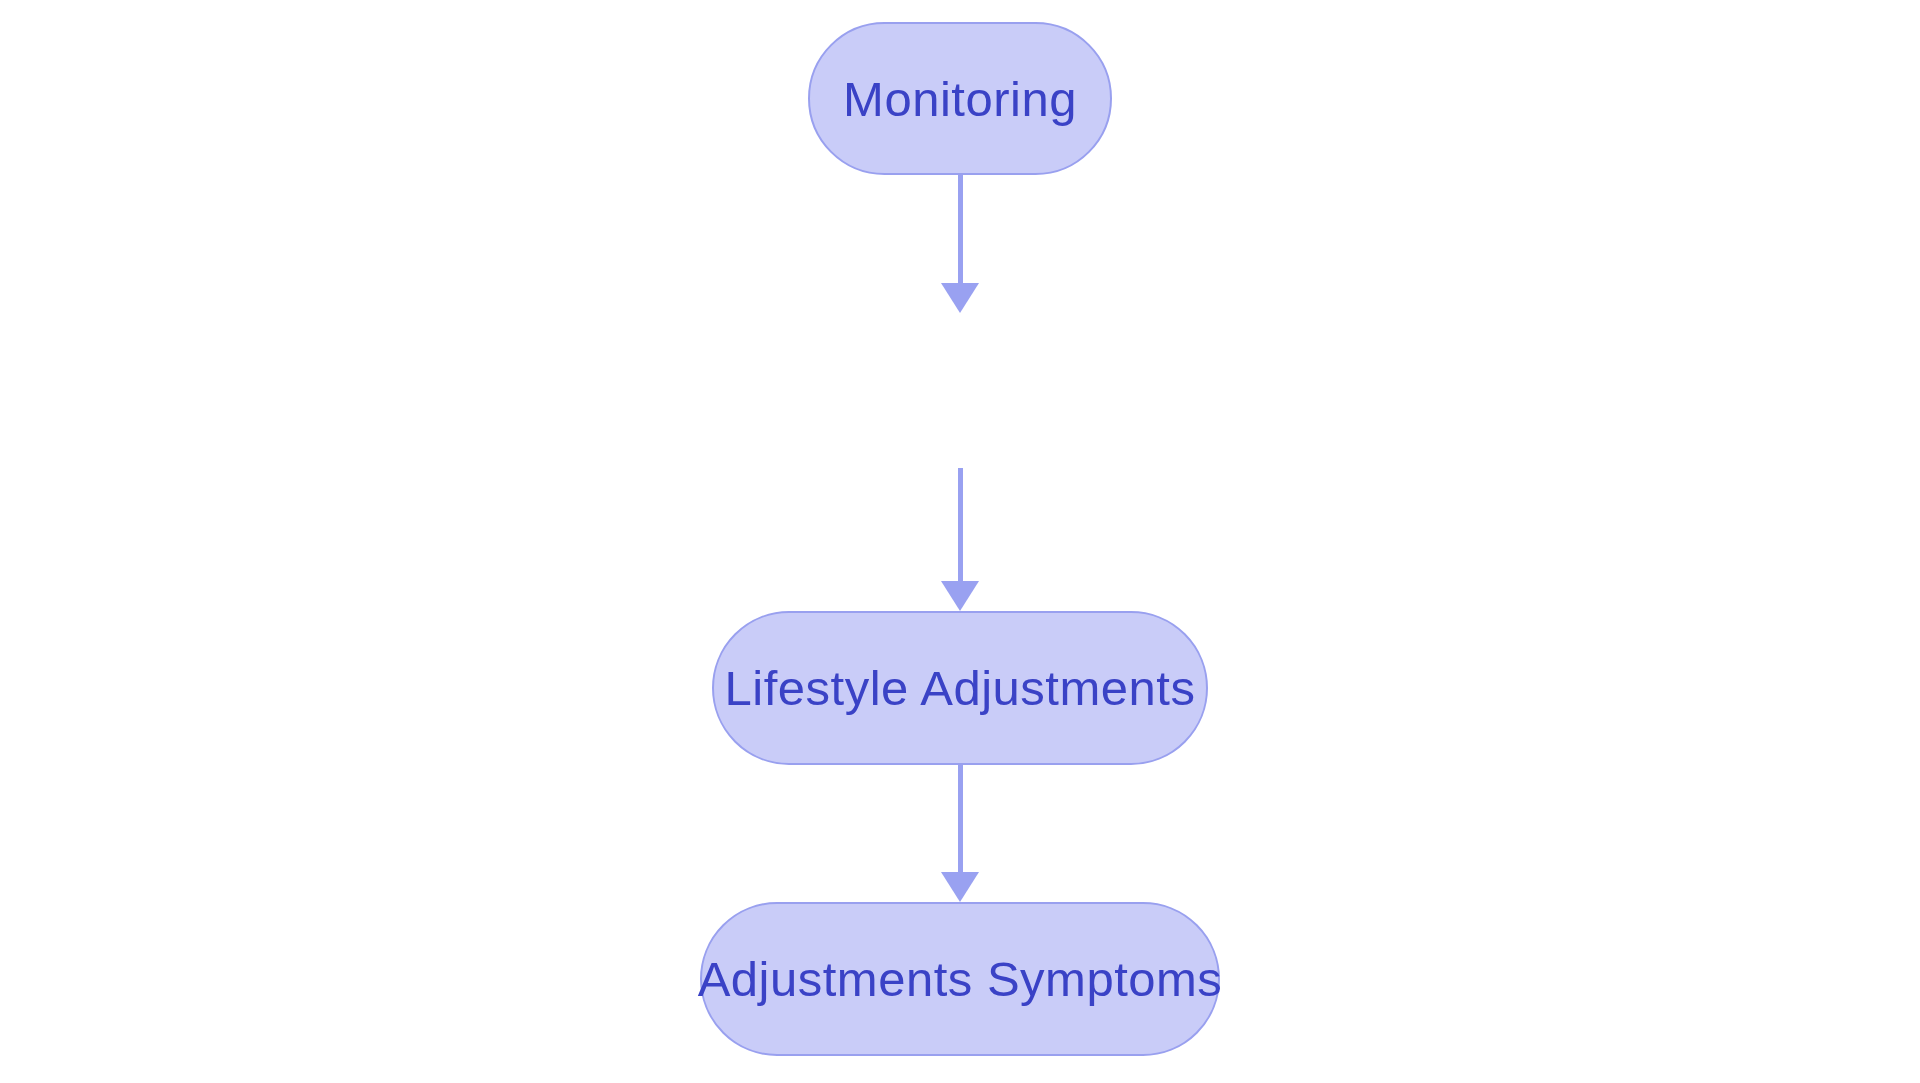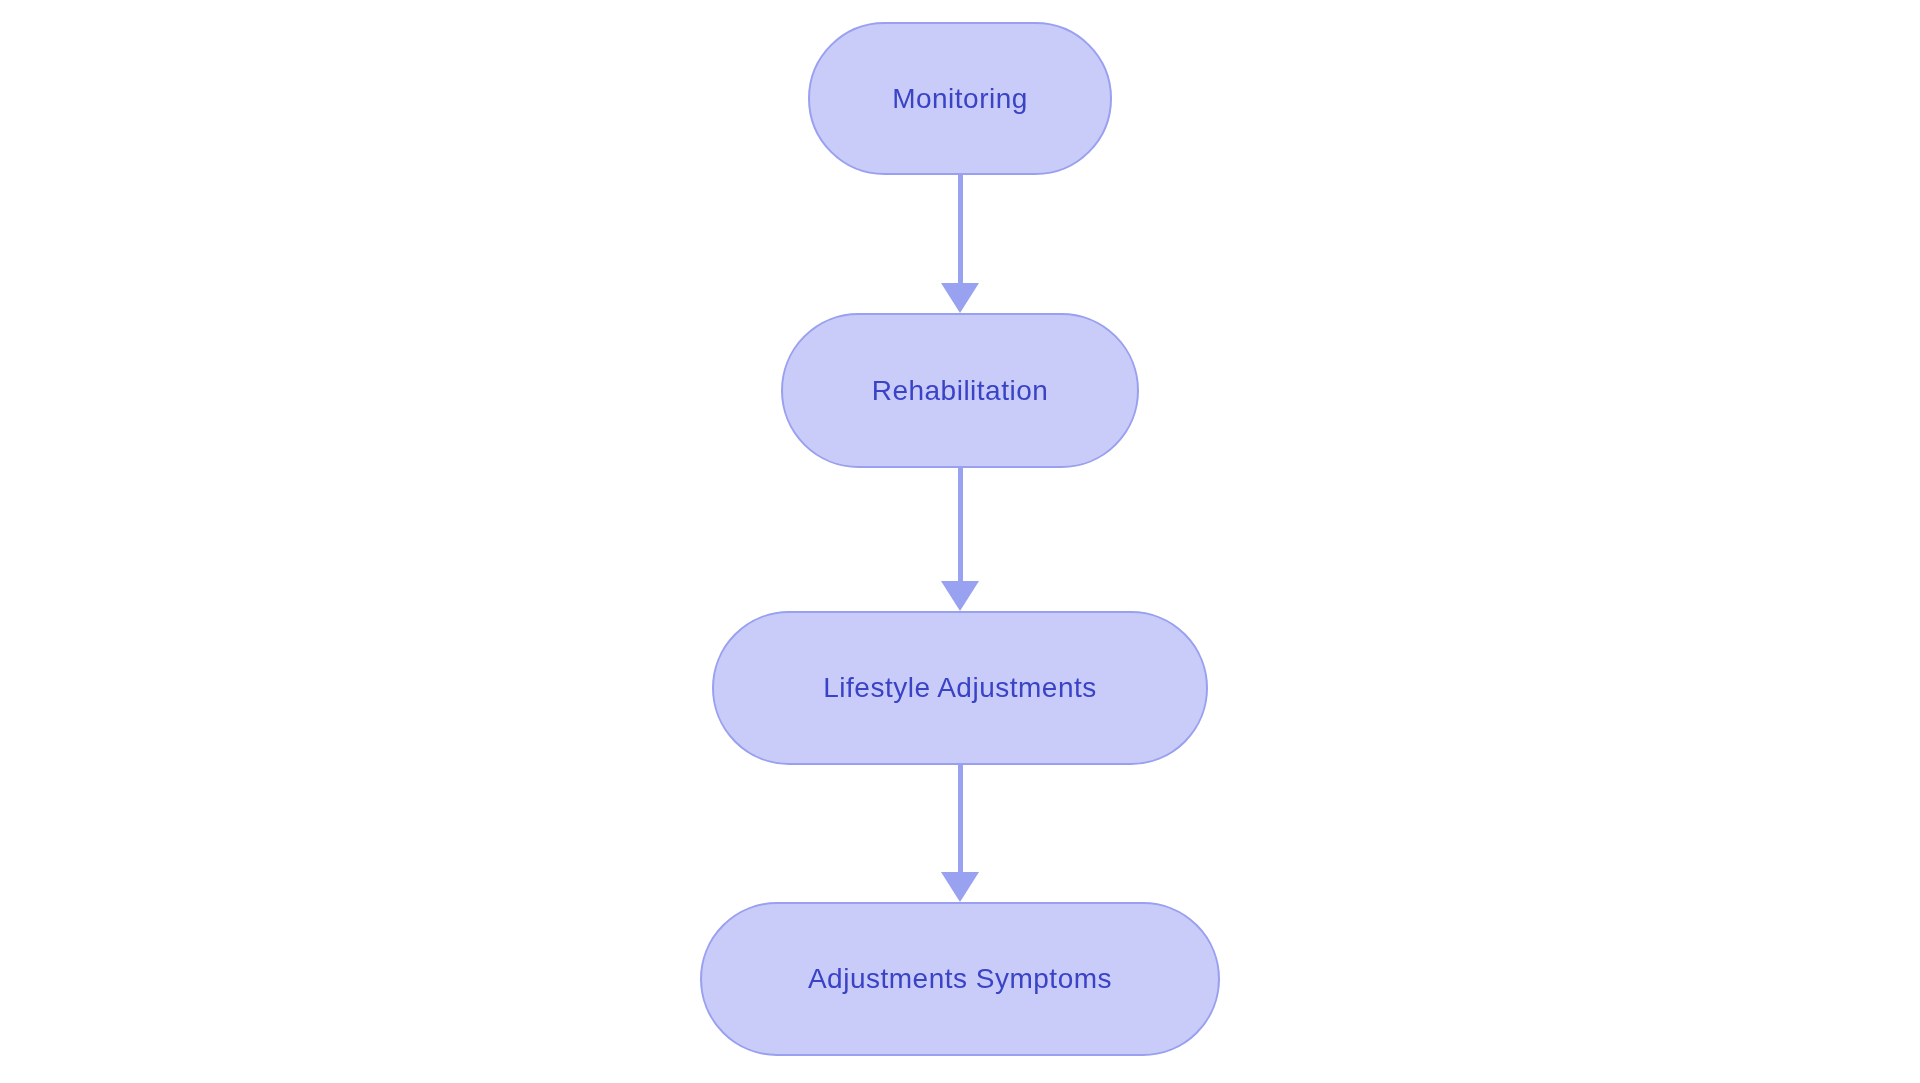--- a/index.html
+++ b/index.html
@@ -29,21 +29,21 @@
     transform: translateX(-50%);
     background: var(--node-fill);
     border: 2.5px solid var(--node-border);
     border-radius: 80px;
     display: flex;
     align-items: center;
     justify-content: center;
   }
   .node .label {
     color: var(--node-text);
-    font-size: 28px;
+    font-size: 49px;
     font-weight: 400;
     letter-spacing: 0.5px;
     white-space: nowrap;
     text-align: center;
   }
   .node-1 { top: 22px;  width: 304px; height: 153px; }
   .node-2 { top: 313px; width: 358px; height: 155px; }
   .node-3 { top: 611px; width: 496px; height: 154px; }
   .node-4 { top: 902px; width: 520px; height: 154px; }
 
@@ -77,23 +77,20 @@
 
   <div class="node node-1">
     <span class="label">Monitoring</span>
   </div>
 
   <div class="edge edge-1">
     <div class="stem"></div>
     <div class="head"></div>
   </div>
 
-  <div class="node node-2">
-    <span class="label">Rehabilitation</span>
-  </div>
 
   <div class="edge edge-2">
     <div class="stem"></div>
     <div class="head"></div>
   </div>
 
   <div class="node node-3">
     <span class="label">Lifestyle Adjustments</span>
   </div>
 

